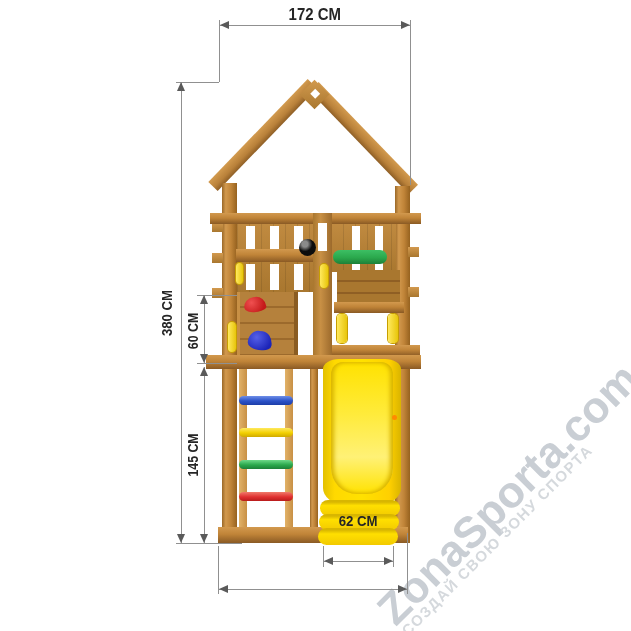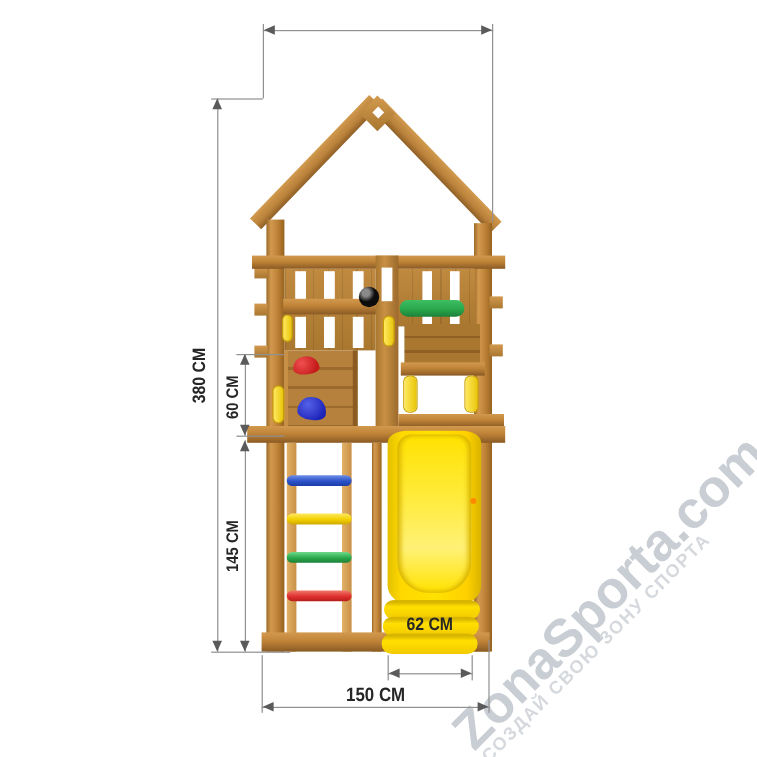--- a/index.html
+++ b/index.html
@@ -194,20 +194,21 @@
     <div class="abs orange-dot"></div>
   </div>
 
   <div class="layer layer-dims">
 
     <div class="abs dl" style="left:219px;top:20px;width:1px;height:62px;"></div>
     <div class="abs dl" style="left:410px;top:20px;width:1px;height:165px;"></div>
     <div class="abs dl" style="left:219px;top:25px;width:192px;height:1px;"></div>
     <div class="abs arrow ar-left" style="left:220px;top:21px;"></div>
     <div class="abs arrow ar-right" style="left:401px;top:21px;"></div>
+    <div class="abs dim-label" style="left:219px;top:5px;width:192px;font-size:17px;"><span>172 CM</span></div>
 
     <div class="abs dl" style="left:176px;top:82px;width:43px;height:1px;"></div>
     <div class="abs dl" style="left:181px;top:82px;width:1px;height:461px;"></div>
     <div class="abs arrow ar-up" style="left:177px;top:82px;"></div>
     <div class="abs arrow ar-down" style="left:177px;top:534px;"></div>
     <div class="abs dl" style="left:176px;top:543px;width:66px;height:1px;"></div>
     <div class="abs vlabel" style="left:166px;top:313px;font-size:15px;">380 CM</div>
 
     <div class="abs dl" style="left:197px;top:295px;width:40px;height:1px;"></div>
     <div class="abs dl" style="left:204px;top:295px;width:1px;height:68px;"></div>
@@ -226,15 +227,14 @@
     <div class="abs dl" style="left:323px;top:561px;width:71px;height:1px;"></div>
     <div class="abs arrow ar-left" style="left:324px;top:557px;"></div>
     <div class="abs arrow ar-right" style="left:384px;top:557px;"></div>
     <div class="abs dim-label" style="left:323px;top:512px;width:71px;font-size:15px;"><span>62 CM</span></div>
 
     <div class="abs dl" style="left:218px;top:546px;width:1px;height:48px;"></div>
     <div class="abs dl" style="left:407px;top:533px;width:1px;height:61px;"></div>
     <div class="abs dl" style="left:218px;top:589px;width:190px;height:1px;"></div>
     <div class="abs arrow ar-left" style="left:219px;top:585px;"></div>
     <div class="abs arrow ar-right" style="left:398px;top:585px;"></div>
-    <div class="abs dim-label" style="left:218px;top:571px;width:190px;font-size:16px;"><span>150 CM</span></div>
   </div>
 </div>
 
 </body></html>

